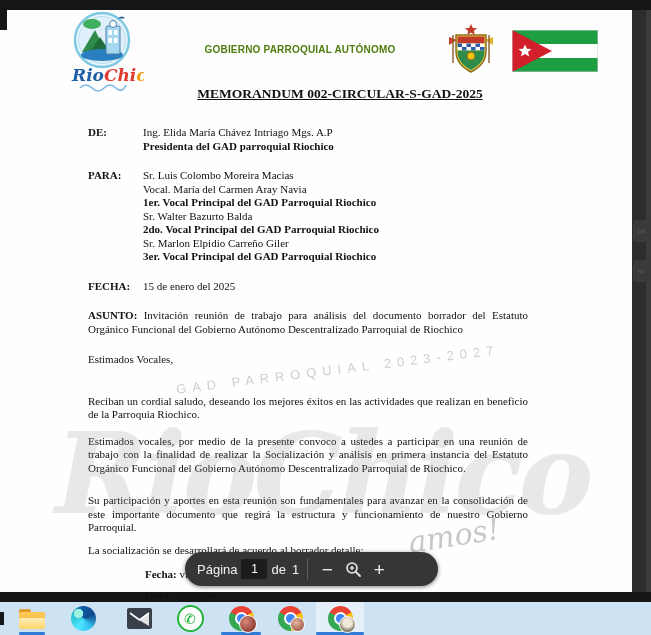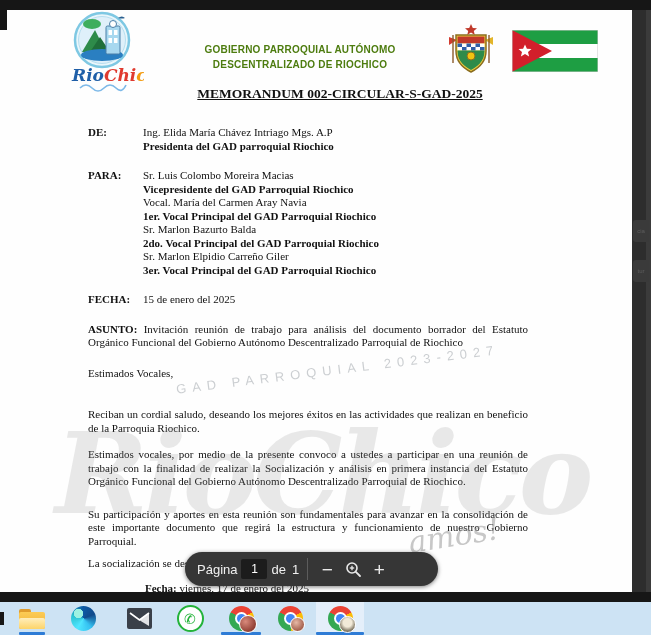--- a/index.html
+++ b/index.html
@@ -132,21 +132,20 @@
         <path d="M56 8 q4 -3 7 0 q-3 1 -7 0" fill="#2a5f8f"></path>
         <text x="10" y="71" font-family="DejaVu Serif, serif" font-style="italic" font-weight="bold" font-size="17">
           <tspan fill="#1f5fa8">Rio</tspan><tspan fill="#e03a2f">Chi</tspan><tspan fill="#f39c12">co</tspan>
         </text>
         <path d="M18 78 q6 -6 12 0 t12 0 t12 0 t10 -3" fill="none" stroke="#7db9e8" stroke-width="1.6"></path>
       </svg>
     </div>
 
     <div class="org-title">
       <div>GOBIERNO PARROQUIAL AUTÓNOMO</div>
-      <div>DESCENTRALIZADO DE RIOCHICO</div>
     </div>
     <div class="memo-title">MEMORANDUM 002-CIRCULAR-S-GAD-2025</div>
 
     <div class="crest">
       <svg width="48" height="55" viewBox="0 0 48 55">
         <polygon points="24,1 25.8,5 30,5.3 26.8,7.9 27.8,12 24,9.6 20.2,12 21.2,7.9 18,5.3 22.2,5" fill="#c0392b"></polygon>
         <polygon points="2,14 10,17 2,22" fill="#d23b2f"></polygon>
         <polygon points="46,14 38,17 46,22" fill="#e3b52a"></polygon>
         <line x1="6" y1="12" x2="6" y2="40" stroke="#8a5a2a" stroke-width="1.4"></line>
         <line x1="42" y1="12" x2="42" y2="40" stroke="#8a5a2a" stroke-width="1.4"></line>
@@ -182,24 +181,23 @@
         <div>
           <div>Ing. Elida María Chávez Intriago Mgs. A.P</div>
           <div class="b">Presidenta del GAD parroquial Riochico</div>
         </div>
       </div>
 
       <div class="meta-row m-para">
         <div class="lbl">PARA:</div>
         <div>
           <div>Sr. Luis Colombo Moreira Macias</div>
-          <div class="b">Vicepresidente del GAD Parroquial Riochico</div>
           <div>Vocal. María del Carmen Aray Navia</div>
           <div class="b">1er. Vocal Principal del GAD Parroquial Riochico</div>
-          <div>Sr. Marlon Bazurto Balda</div>
+          <div>Sr. Walter Bazurto Balda</div>
           <div class="b">2do. Vocal Principal del GAD Parroquial Riochico</div>
           <div>Sr. Marlon Elpidio Carreño Giler</div>
           <div class="b">3er. Vocal Principal del GAD Parroquial Riochico</div>
         </div>
       </div>
 
       <div class="meta-row m-para">
         <div class="lbl">FECHA:</div>
         <div>15 de enero del 2025</div>
       </div>

